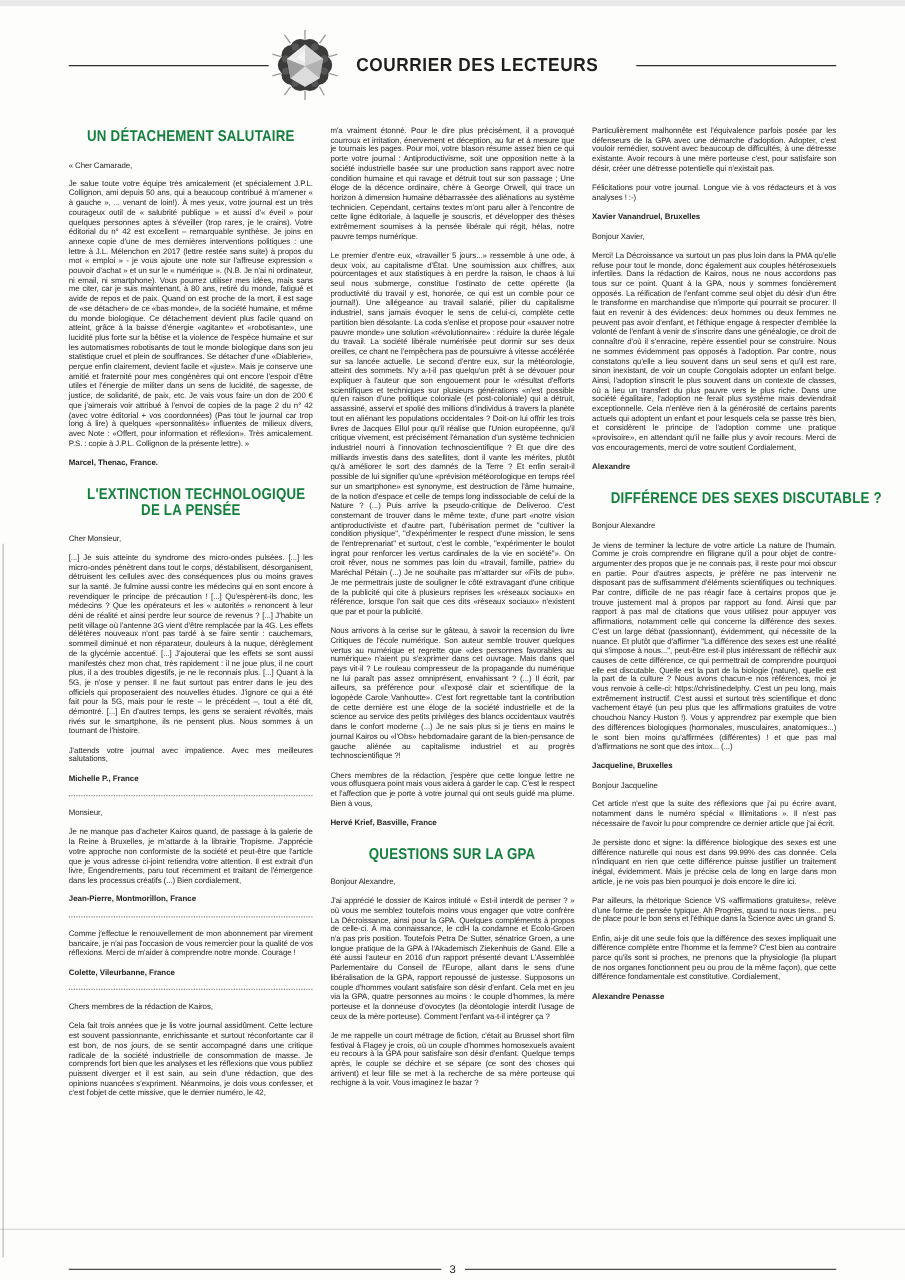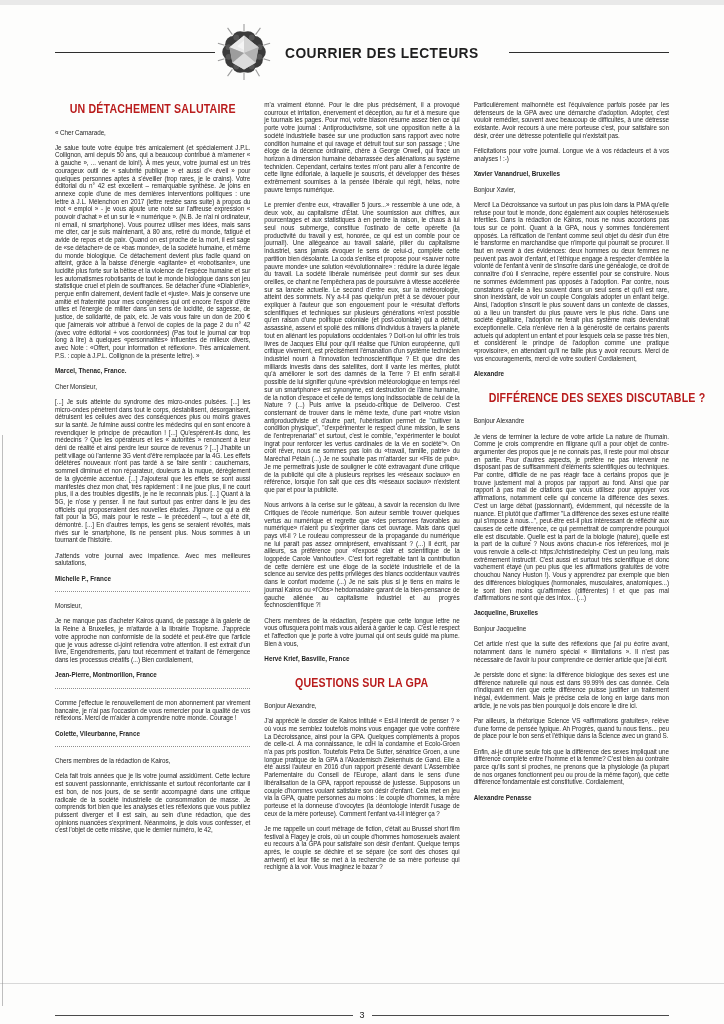--- a/index.html
+++ b/index.html
@@ -14,21 +14,21 @@
   .logo{width:58px;height:58px;margin:0 10px 0 0;flex:0 0 auto;}
   .section-title{
     font-size:15px;font-weight:700;letter-spacing:.5px;white-space:nowrap;
     margin:0 14px 0 2px;transform:scaleX(.92);transform-origin:left center;
   }
   
   .columns{display:flex;gap:14px;padding:0 55px;margin-top:18px;height:900px;align-items:flex-start;}
   .col{flex:1 1 0;min-width:0;}
   .heading{
     text-align:center;font-weight:700;font-size:12.5px;line-height:13.5px;
-    margin:14px 0 12px 0;color:#b91c1c;
+    margin:14px 0 12px 0;color:#15803d;
   }
   .col .heading:first-child{margin-top:2px;}
   .hline{display:block;transform:scaleX(.85);transform-origin:center;white-space:nowrap;letter-spacing:.2px;}
   .para{
     font-size:6.3px;line-height:7.7px;text-align:justify;margin:0 0 7.5px 0;
     letter-spacing:-.05px;word-spacing:-.1px;
   }
   .sig{font-size:6.3px;line-height:7.7px;font-weight:700;margin:0 0 8px 0;}
   .letter-divider{border-top:1px dotted #8f8f8f;margin:9px 0 10px 0;}
   
@@ -99,20 +99,24 @@
   </header>
 
   <main class="columns">
     <section class="col">
         <h2 class="heading">
           <span class="hline">UN DÉTACHEMENT SALUTAIRE</span>
         </h2>
         <p class="para">« Cher Camarade,</p>
         <p class="para">Je salue toute votre équipe très amicalement (et spécialement J.P.L. Collignon, ami depuis 50 ans, qui a beaucoup contribué à m'amener « à gauche », ... venant de loin!). À mes yeux, votre journal est un très courageux outil de « salubrité publique » et aussi d'« éveil » pour quelques personnes aptes à s'éveiller (trop rares, je le crains). Votre éditorial du n° 42 est excellent – remarquable synthèse. Je joins en annexe copie d'une de mes dernières interventions politiques : une lettre à J.L. Mélenchon en 2017 (lettre restée sans suite) à propos du mot « emploi » - je vous ajoute une note sur l'affreuse expression « pouvoir d'achat » et un sur le « numérique ». (N.B. Je n'ai ni ordinateur, ni email, ni smartphone). Vous pourrez utiliser mes idées, mais sans me citer, car je suis maintenant, à 80 ans, retiré du monde, fatigué et avide de repos et de paix. Quand on est proche de la mort, il est sage de «se détacher» de ce «bas monde», de la société humaine, et même du monde biologique. Ce détachement devient plus facile quand on atteint, grâce à la baisse d'énergie «agitante» et «robotisante», une lucidité plus forte sur la bêtise et la violence de l'espèce humaine et sur les automatismes robotisants de tout le monde biologique dans son jeu statistique cruel et plein de souffrances. Se détacher d'une «Diablerie», perçue enfin clairement, devient facile et «juste». Mais je conserve une amitié et fraternité pour mes congénères qui ont encore l'espoir d'être utiles et l'énergie de militer dans un sens de lucidité, de sagesse, de justice, de solidarité, de paix, etc. Je vais vous faire un don de 200 € que j'aimerais voir attribué à l'envoi de copies de la page 2 du n° 42 (avec votre éditorial + vos coordonnées) (Pas tout le journal car trop long à lire) à quelques «personnalités» influentes de milieux divers, avec Note : «Offert, pour information et réflexion». Très amicalement. P.S. : copie à J.P.L. Collignon de la présente lettre). »</p>
         <p class="sig">Marcel, Thenac, France.</p>
+        <h2 class="heading">
+          <span class="hline">L'EXTINCTION TECHNOLOGIQUE</span>
+          <span class="hline">DE LA PENSÉE</span>
+        </h2>
         <p class="para">Cher Monsieur,</p>
         <p class="para">[...] Je suis atteinte du syndrome des micro-ondes pulsées. [...] les micro-ondes pénètrent dans tout le corps, déstabilisent, désorganisent, détruisent les cellules avec des conséquences plus ou moins graves sur la santé. Je fulmine aussi contre les médecins qui en sont encore à revendiquer le principe de précaution ! [...] Qu'espèrent-ils donc, les médecins ? Que les opérateurs et les « autorités » renoncent à leur déni de réalité et ainsi perdre leur source de revenus ? [...] J'habite un petit village où l'antenne 3G vient d'être remplacée par la 4G. Les effets délétères nouveaux n'ont pas tardé à se faire sentir : cauchemars, sommeil diminué et non réparateur, douleurs à la nuque, dérèglement de la glycémie accentué. [...] J'ajouterai que les effets se sont aussi manifestés chez mon chat, très rapidement : il ne joue plus, il ne court plus, il a des troubles digestifs, je ne le reconnais plus. [...] Quant à la 5G, je n'ose y penser. Il ne faut surtout pas entrer dans le jeu des officiels qui proposeraient des nouvelles études. J'ignore ce qui a été fait pour la 5G, mais pour le reste – le précédent –, tout a été dit, démontré. [...] En d'autres temps, les gens se seraient révoltés, mais rivés sur le smartphone, ils ne pensent plus. Nous sommes à un tournant de l'histoire.</p>
         <p class="para">J'attends votre journal avec impatience. Avec mes meilleures salutations,</p>
         <p class="sig">Michelle P., France</p>
         <div class="letter-divider"></div>
         <p class="para">Monsieur,</p>
         <p class="para">Je ne manque pas d'acheter Kairos quand, de passage à la galerie de la Reine à Bruxelles, je m'attarde à la librairie Tropisme. J'apprécie votre approche non conformiste de la société et peut-être que l'article que je vous adresse ci-joint retiendra votre attention. Il est extrait d'un livre, Engendrements, paru tout récemment et traitant de l'émergence dans les processus créatifs (...) Bien cordialement,</p>
         <p class="sig">Jean-Pierre, Montmorillon, France</p>
         <div class="letter-divider"></div>
         <p class="para">Comme j'effectue le renouvellement de mon abonnement par virement bancaire, je n'ai pas l'occasion de vous remercier pour la qualité de vos réflexions. Merci de m'aider à comprendre notre monde. Courage !</p>

